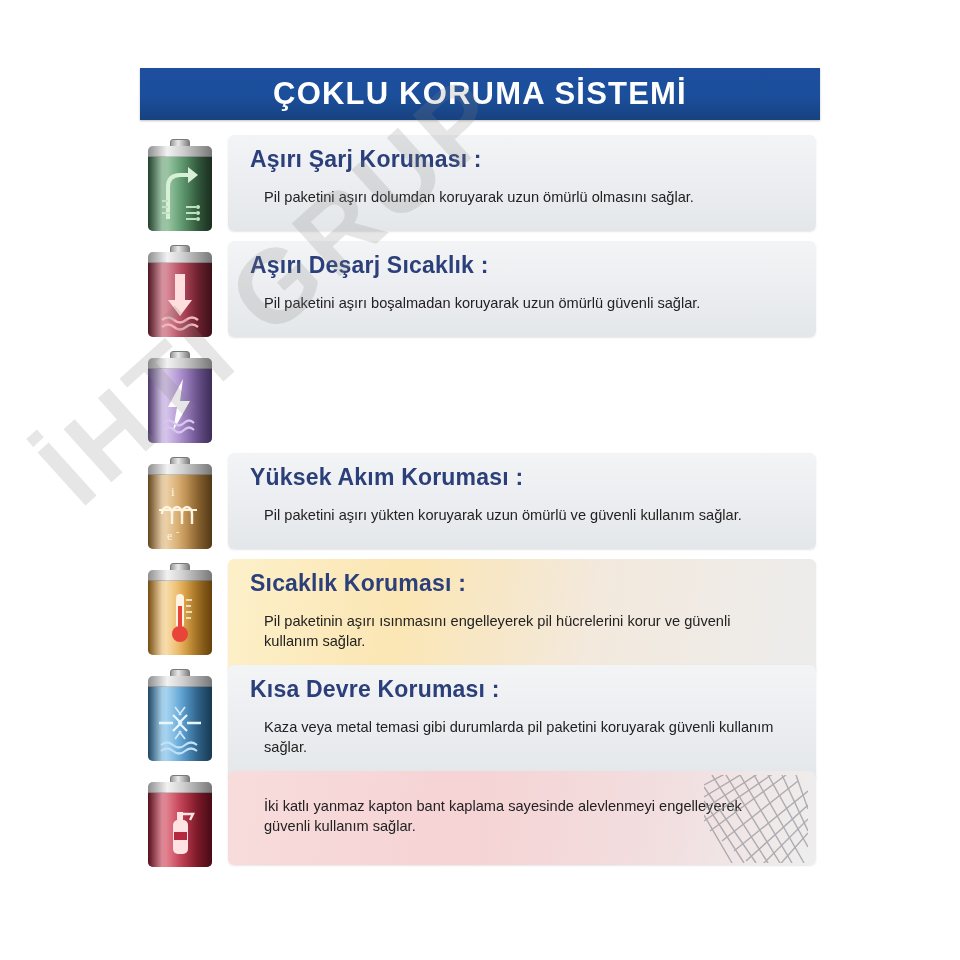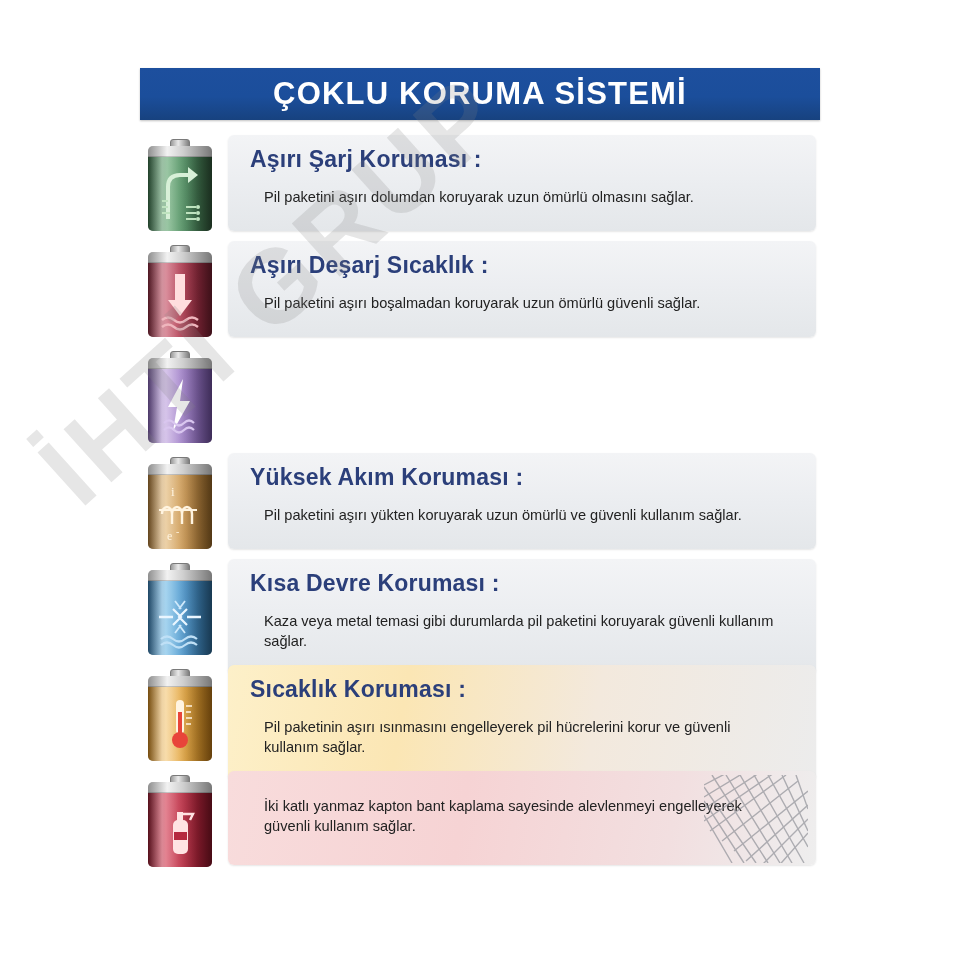--- a/index.html
+++ b/index.html
@@ -299,59 +299,59 @@
         <p class="ptitle">Yüksek Akım Koruması :</p>
         <p class="pdesc">Pil paketini aşırı yükten koruyarak uzun ömürlü ve güvenli kullanım sağlar.</p>
       </div>
     </div>
 
     <div class="row">
       <div class="battery">
         <div class="batt-cap"></div>
         <div class="batt-body">
           <div class="batt-top"></div>
+          <div class="batt-fill" style="background:linear-gradient(90deg,#a86c14 0%,#f5cc84 28%,#e0a23c 60%,#9a6212 100%);"></div>
+          <div class="batt-gloss"></div>
+          <div class="batt-icon glyph-thermo">
+            <svg width="44" height="64" viewBox="0 0 44 64">
+              <rect x="18" y="8" width="8" height="34" rx="4" fill="#fff4e2"></rect>
+              <circle cx="22" cy="48" r="8" fill="#e8443a"></circle>
+              <rect x="20" y="20" width="4" height="26" fill="#e8443a"></rect>
+              <path d="M28 14 h6 M28 20 h5 M28 26 h6 M28 32 h5" stroke="#fff4e2" stroke-width="1.6"></path>
+            </svg>
+          </div>
+        </div>
+      </div>
+      <div class="panel tint-temp">
+        <p class="ptitle">Sıcaklık Koruması :</p>
+        <p class="pdesc">Pil paketinin aşırı ısınmasını engelleyerek pil hücrelerini korur ve güvenli kullanım sağlar.</p>
+      </div>
+    </div>
+
+    <div class="row">
+      <div class="battery">
+        <div class="batt-cap"></div>
+        <div class="batt-body">
+          <div class="batt-top"></div>
           <div class="batt-fill" style="background:linear-gradient(90deg,#2a6490 0%,#7cc0e8 28%,#4a93c9 60%,#24567c 100%);"></div>
           <div class="batt-gloss"></div>
           <div class="batt-icon glyph-spark">
             <svg width="54" height="62" viewBox="0 0 54 62">
               <path d="M6 30 h14 M34 30 h14" stroke="#eaf6ff" stroke-width="2.6"></path>
               <path d="M20 22 l8 8 l-8 8 M34 22 l-8 8 l8 8" stroke="#eaf6ff" stroke-width="2.2" fill="none"></path>
               <path d="M22 14 l6 8 M32 14 l-6 8 M22 46 l6 -8 M32 46 l-6 -8" stroke="#cfe9fb" stroke-width="1.8"></path>
               <path d="M8 52 q6 -5 12 0 t12 0 t12 0" stroke="#bfe0f6" stroke-width="2.2" fill="none"></path>
               <path d="M8 58 q6 -5 12 0 t12 0 t12 0" stroke="#bfe0f6" stroke-width="2.2" fill="none"></path>
             </svg>
           </div>
         </div>
       </div>
       <div class="panel">
         <p class="ptitle">Kısa Devre Koruması :</p>
         <p class="pdesc">Kaza veya metal temasi gibi durumlarda pil paketini koruyarak güvenli kullanım sağlar.</p>
-      </div>
-    </div>
-
-    <div class="row">
-      <div class="battery">
-        <div class="batt-cap"></div>
-        <div class="batt-body">
-          <div class="batt-top"></div>
-          <div class="batt-fill" style="background:linear-gradient(90deg,#a86c14 0%,#f5cc84 28%,#e0a23c 60%,#9a6212 100%);"></div>
-          <div class="batt-gloss"></div>
-          <div class="batt-icon glyph-thermo">
-            <svg width="44" height="64" viewBox="0 0 44 64">
-              <rect x="18" y="8" width="8" height="34" rx="4" fill="#fff4e2"></rect>
-              <circle cx="22" cy="48" r="8" fill="#e8443a"></circle>
-              <rect x="20" y="20" width="4" height="26" fill="#e8443a"></rect>
-              <path d="M28 14 h6 M28 20 h5 M28 26 h6 M28 32 h5" stroke="#fff4e2" stroke-width="1.6"></path>
-            </svg>
-          </div>
-        </div>
-      </div>
-      <div class="panel tint-temp">
-        <p class="ptitle">Sıcaklık Koruması :</p>
-        <p class="pdesc">Pil paketinin aşırı ısınmasını engelleyerek pil hücrelerini korur ve güvenli kullanım sağlar.</p>
       </div>
     </div>
 
     <div class="row">
       <div class="battery">
         <div class="batt-cap"></div>
         <div class="batt-body">
           <div class="batt-top"></div>
           <div class="batt-fill" style="background:linear-gradient(90deg,#7a1526 0%,#d6495e 28%,#b5293f 60%,#6d1120 100%);"></div>
           <div class="batt-gloss"></div>

